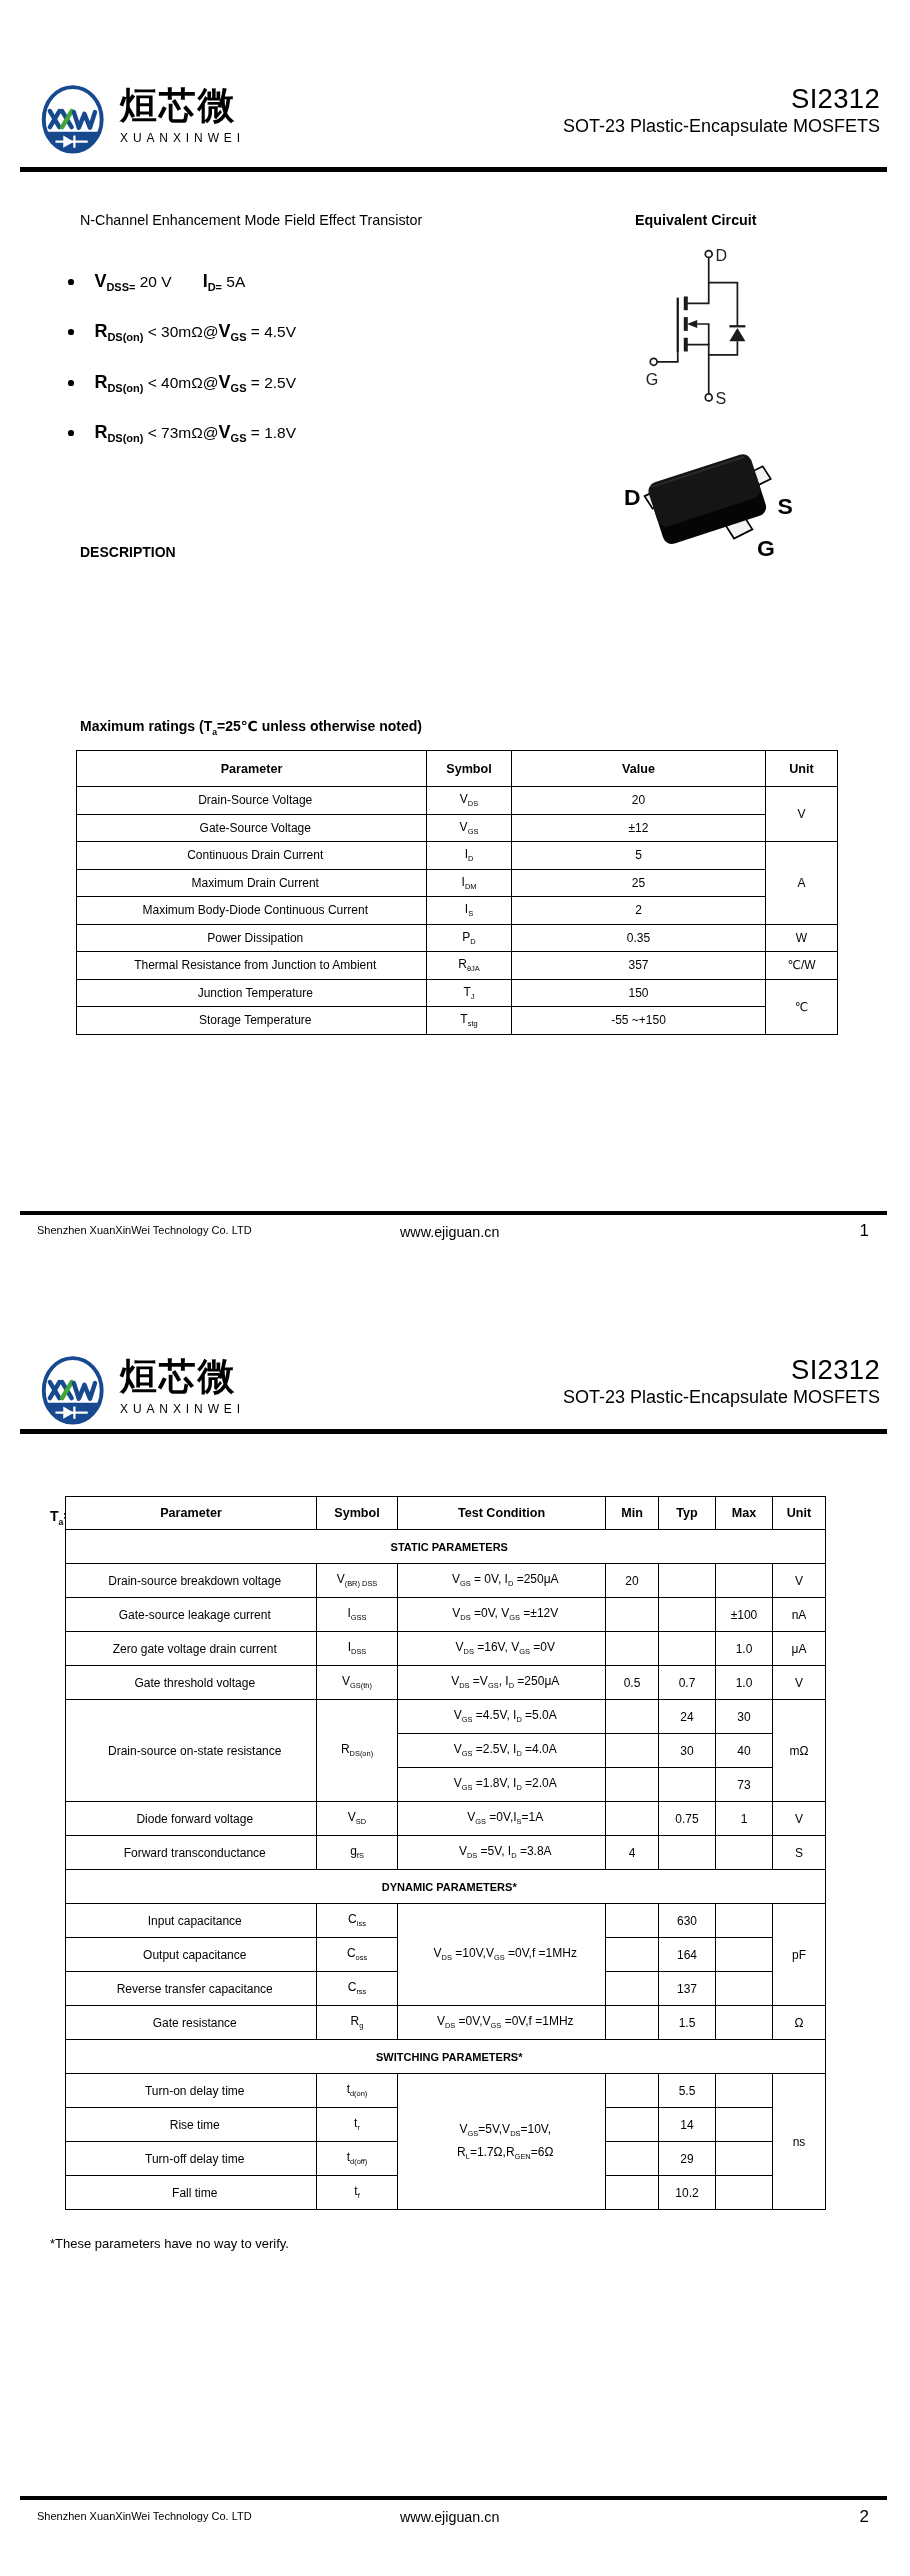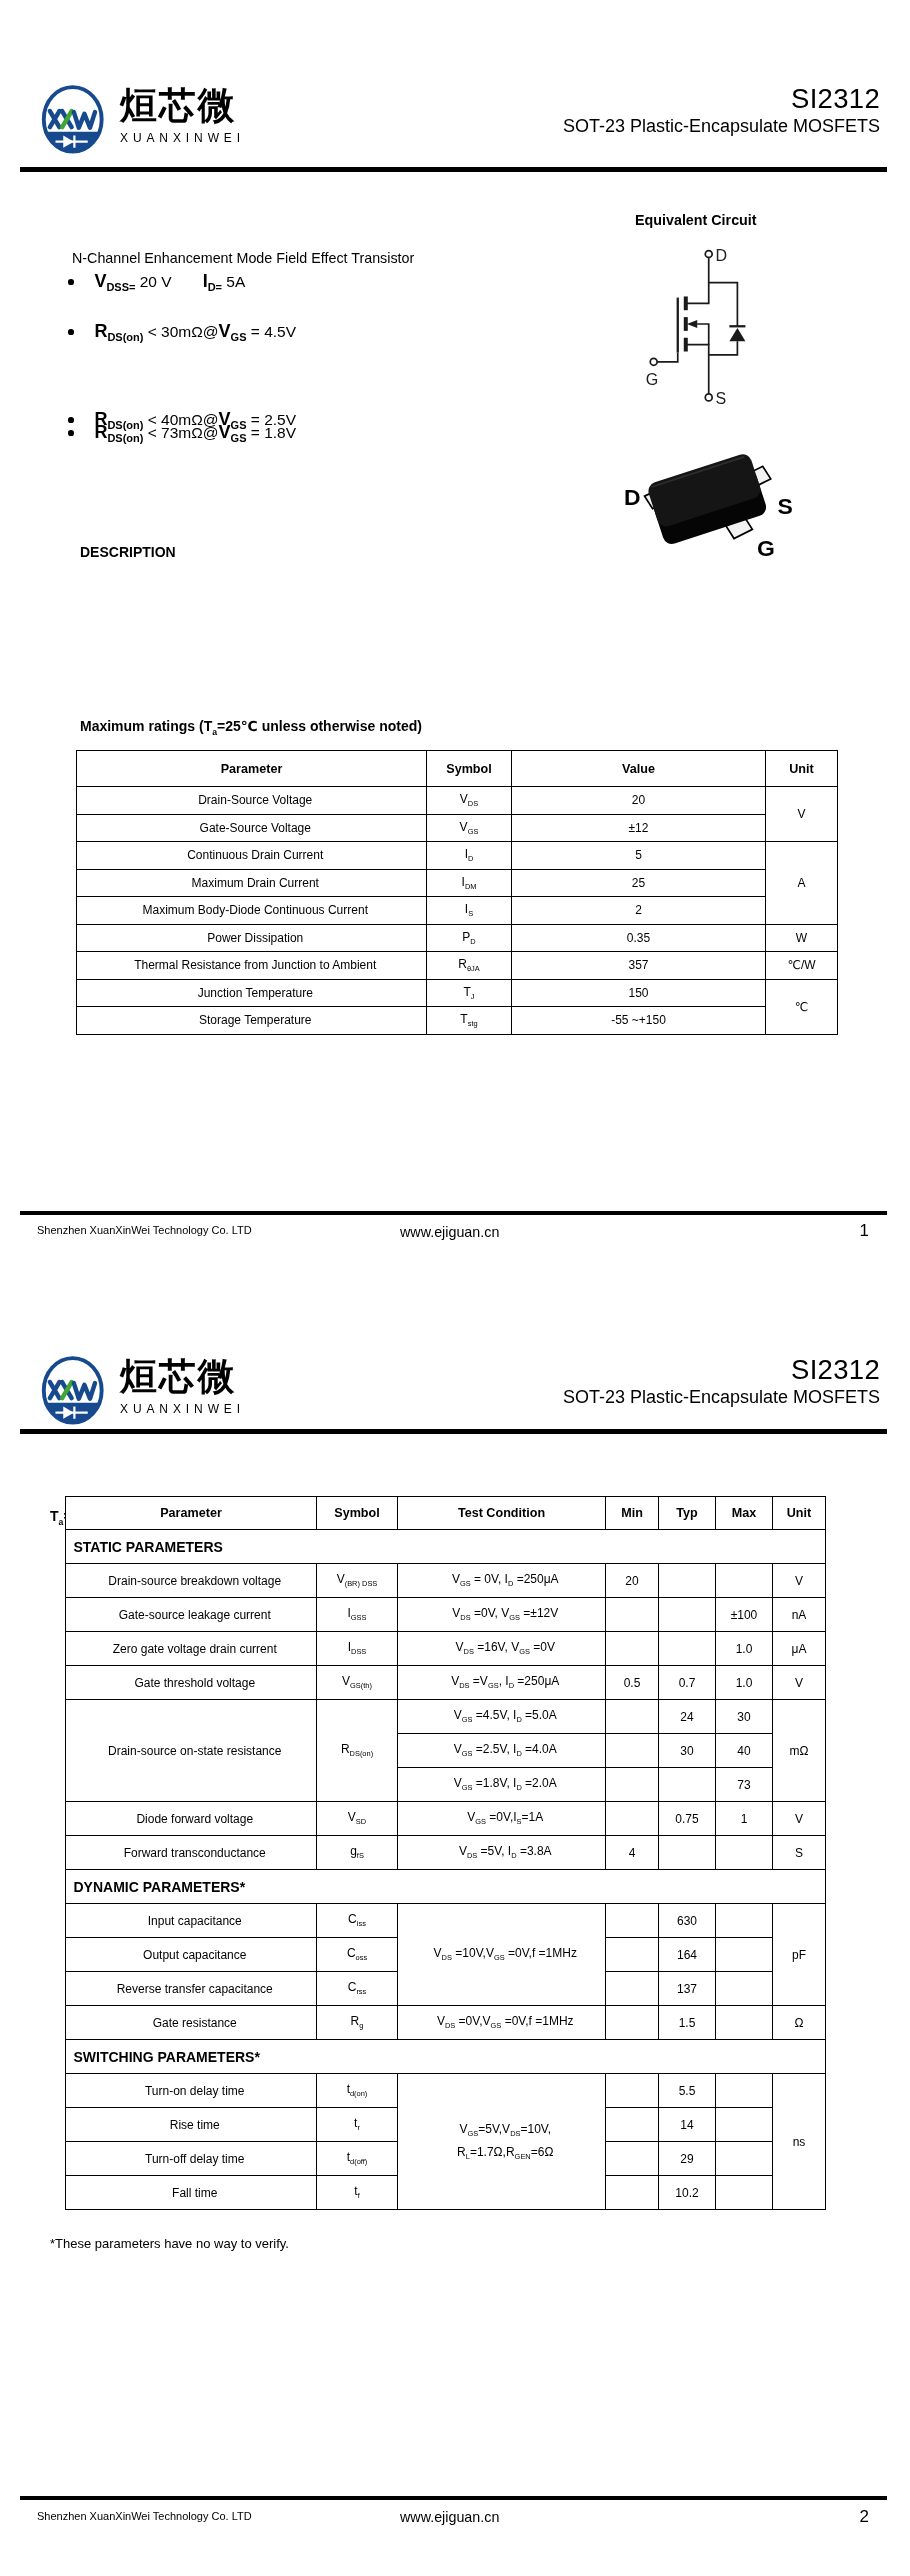--- a/index.html
+++ b/index.html
@@ -31,21 +31,21 @@
   
   table{border-collapse:collapse;table-layout:fixed;background:#fff;padding-left:6px;}
   .t1,.t2{position:absolute;border:1.7px solid #000;}
   .t1 td,.t1 th,.t2 td,.t2 th{border:1.1px solid #000;text-align:center;vertical-align:middle;font-size:12px;padding:0;overflow:hidden;}
   .t1 th,.t2 th{font-size:12.6px;}
   .cl{text-align:left;padding-left:7.5px !important;}
   .t1 tr{height:27.5px;}
   .t1 tr.hrow{height:36px;}
   .t2 tr{height:34px;}
   .t2 tr.hrow{height:33px;}
-  .sec td{text-align:left;font-weight:bold;padding-left:7.5px;font-size:14px;}
+  .sec td{text-align:center;font-weight:bold;padding-left:7.5px;font-size:11px;}
   .cond2 div{margin:6.9px 0;}
   .pre{white-space:pre;}
   
   .ftr-co{position:absolute;left:37px;font-size:11px;}
   .ftr-web{position:absolute;left:400px;font-size:14.3px;}
   .ftr-num{position:absolute;right:41px;font-size:17px;}
 </style>
 </head>
 <body>
 
@@ -74,26 +74,26 @@
         <div class="cn">烜芯微</div>
         <div class="en">XUANXINWEI</div>
       </div>
       <div class="hright">
         <div class="part">SI2312</div>
         <div class="fam">SOT-23 Plastic-Encapsulate MOSFETS</div>
       </div>
     </div>
     <div class="rule" style="top:167px;"></div>
 
-    <div class="h1" style="left:72px;top:212px;margin-top:38px;">N-Channel Enhancement Mode Field Effect Transistor</div>
+    <div class="h1" style="left:80px;top:212px;">N-Channel Enhancement Mode Field Effect Transistor</div>
     <div class="h1 bold" style="left:635px;top:212px;">Equivalent Circuit</div>
 
     <div class="feat" style="top:271px;"><span class="dot"></span><span class="fbig">V</span><sub class="fsub">DSS=</sub><span> 20 V  </span><span class="fbig">I</span><sub class="fsub">D=</sub><span> 5A</span></div>
     <div class="feat" style="top:321px;"><span class="dot"></span><span class="fbig">R</span><sub class="fsub">DS(on)</sub><span> &lt; 30mΩ@</span><span class="fbig">V</span><sub class="fsub">GS</sub><span> = 4.5V</span></div>
-    <div class="feat" style="top:372px;margin-top:37px;"><span class="dot"></span><span class="fbig">R</span><sub class="fsub">DS(on)</sub><span> &lt; 40mΩ@</span><span class="fbig">V</span><sub class="fsub">GS</sub><span> = 2.5V</span></div>
+    <div class="feat" style="top:372px;"><span class="dot"></span><span class="fbig">R</span><sub class="fsub">DS(on)</sub><span> &lt; 40mΩ@</span><span class="fbig">V</span><sub class="fsub">GS</sub><span> = 2.5V</span></div>
     <div class="feat" style="top:422px;"><span class="dot"></span><span class="fbig">R</span><sub class="fsub">DS(on)</sub><span> &lt; 73mΩ@</span><span class="fbig">V</span><sub class="fsub">GS</sub><span> = 1.8V</span></div>
 
     <svg class="abs" style="left:641px;top:246px;" width="132" height="164" viewBox="0 0 230 286">
       <g stroke="#1a1a1a" stroke-width="3" fill="none">
         <circle cx="118" cy="14" r="6" fill="#ffffff"></circle>
         <path d="M118 20 V100 H80"></path>
         <path d="M80 172 H118 V258"></path>
         <circle cx="118" cy="264" r="6" fill="#ffffff"></circle>
         <path d="M98 136 H118 V172"></path>
         <path d="M118 190 H168 V166"></path>

